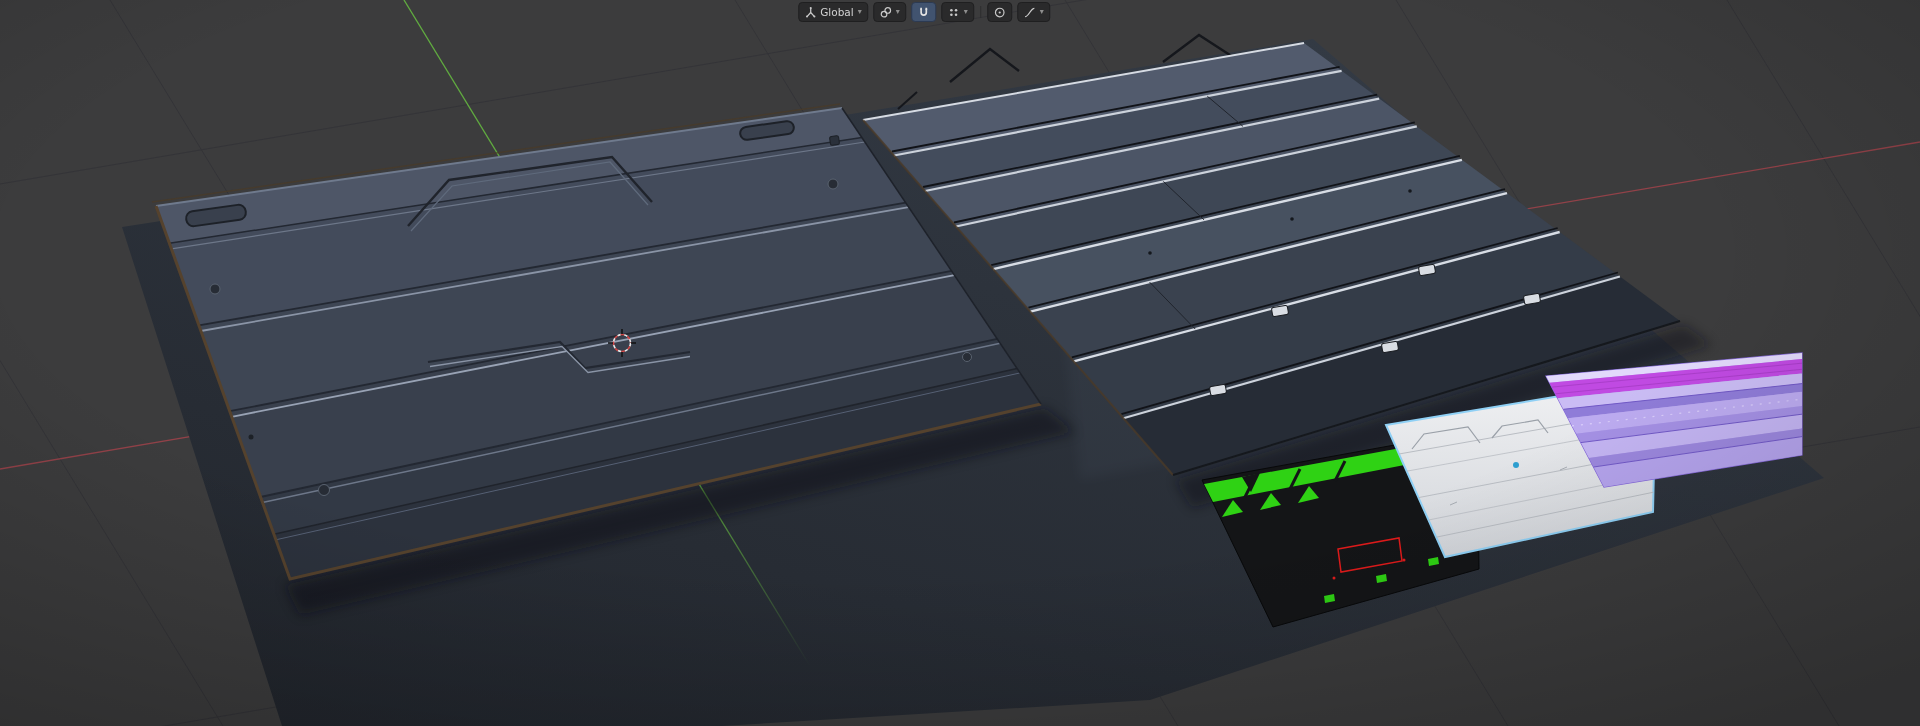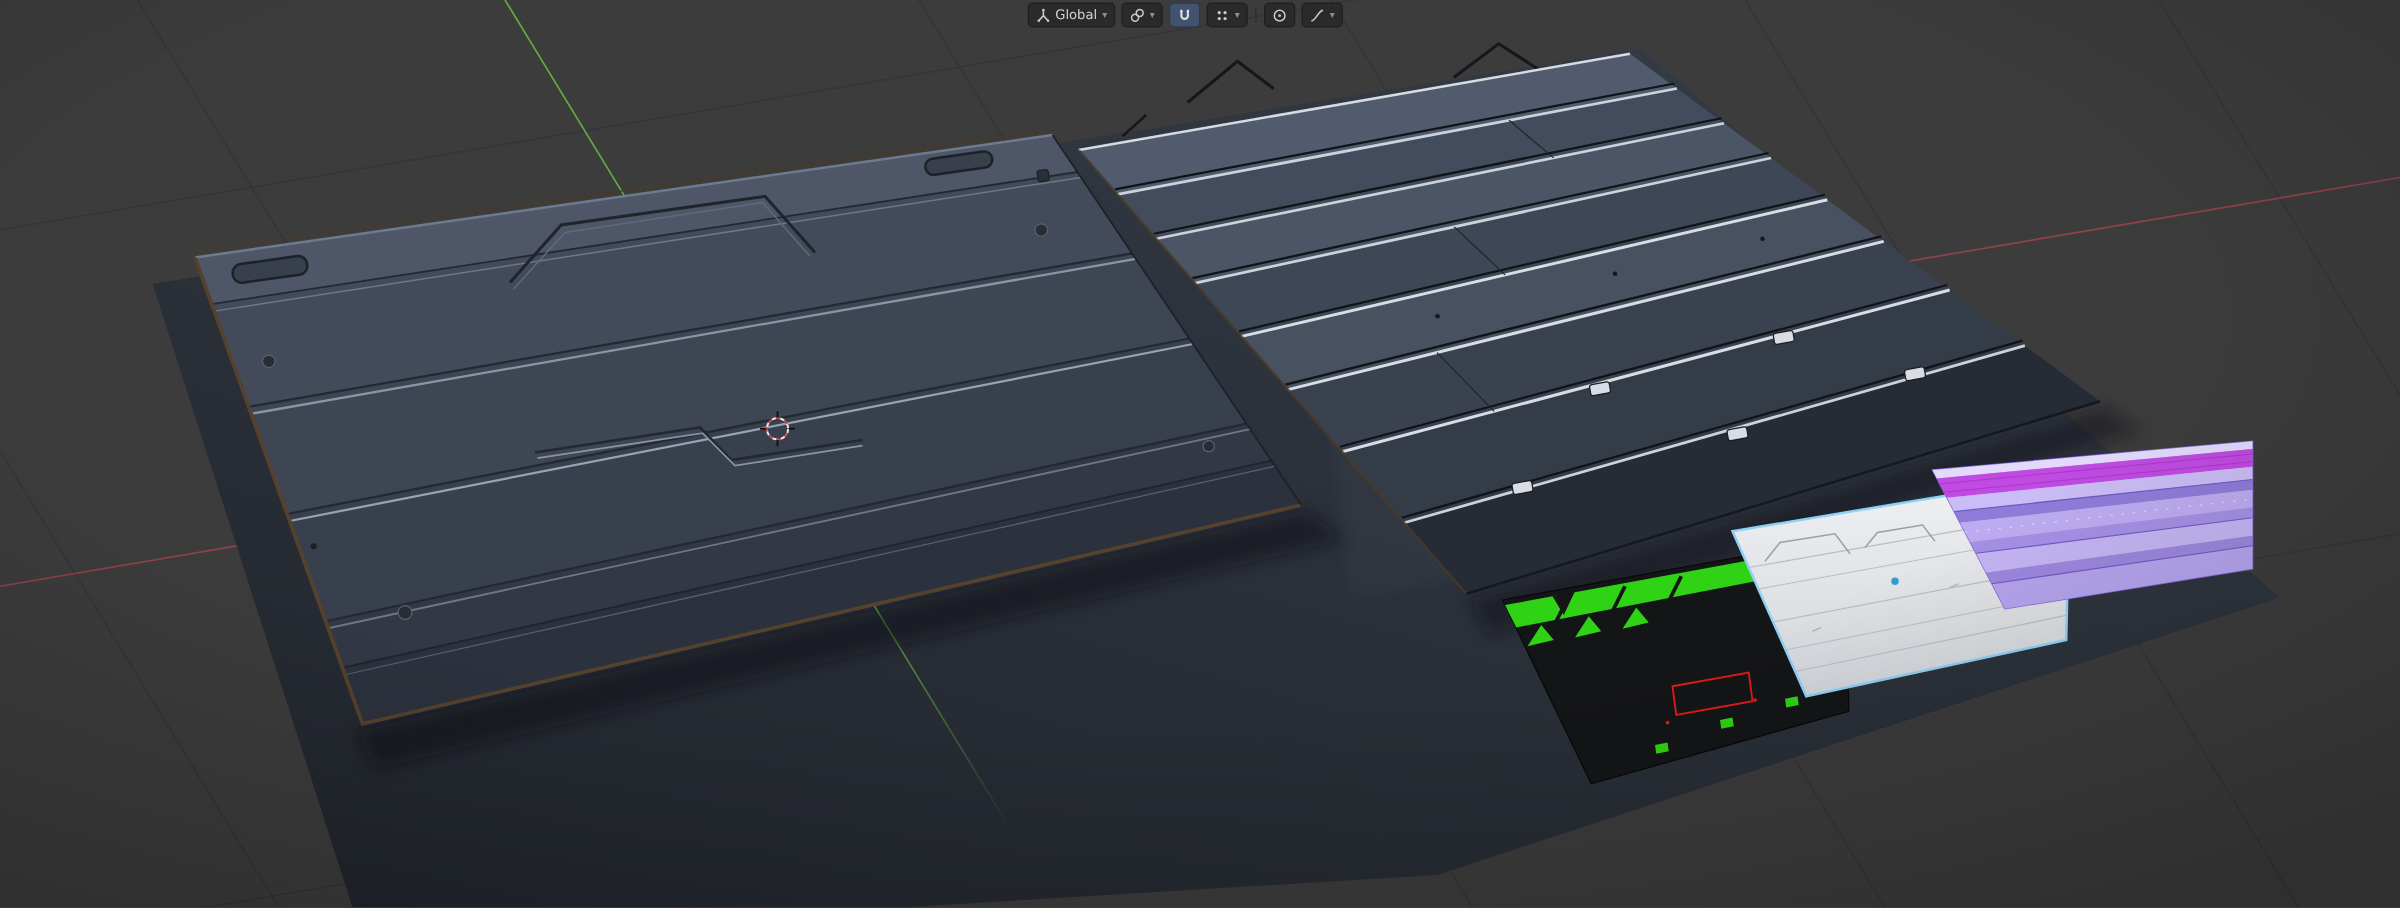--- a/index.html
+++ b/index.html
@@ -1,18 +1,18 @@
 <!DOCTYPE html>
 <html><head>
 <meta charset="utf-8">
 <style>
   html,body{margin:0;padding:0;background:#3c3c3d;overflow:hidden;}
   .viewport{position:relative;width:1920px;height:726px;background:#3c3c3d;font-family:"DejaVu Sans","Liberation Sans",sans-serif;}
   .scene{position:absolute;left:0;top:0;width:1920px;height:726px;display:block;}
-  .toolbar{position:absolute;top:2px;left:948px;transform:translateX(-50%);display:flex;gap:5px;align-items:center;z-index:5;text-align:right;}
+  .toolbar{position:absolute;top:2px;left:924px;transform:translateX(-50%);display:flex;gap:5px;align-items:center;z-index:5;text-align:right;}
   .tb-group{display:flex;align-items:center;gap:3px;background:#2a2a2b;border:1px solid #1f1f20;border-radius:4px;padding:1px 5px;height:16px;cursor:pointer;}
   .tb-toggle-on{background:#41536f;border-color:#2c3a52;}
   .ic{width:13px;height:13px;display:block;}
   .tb-label{color:#d2d2d2;font-size:10.5px;line-height:1;}
   .tb-caret{color:#8f8f8f;font-size:8px;line-height:1;margin-left:1px;}
   .tb-sep{width:1px;height:12px;background:#2d2d2e;margin:0 1px;}
 </style>
 </head>
 <body>
 

